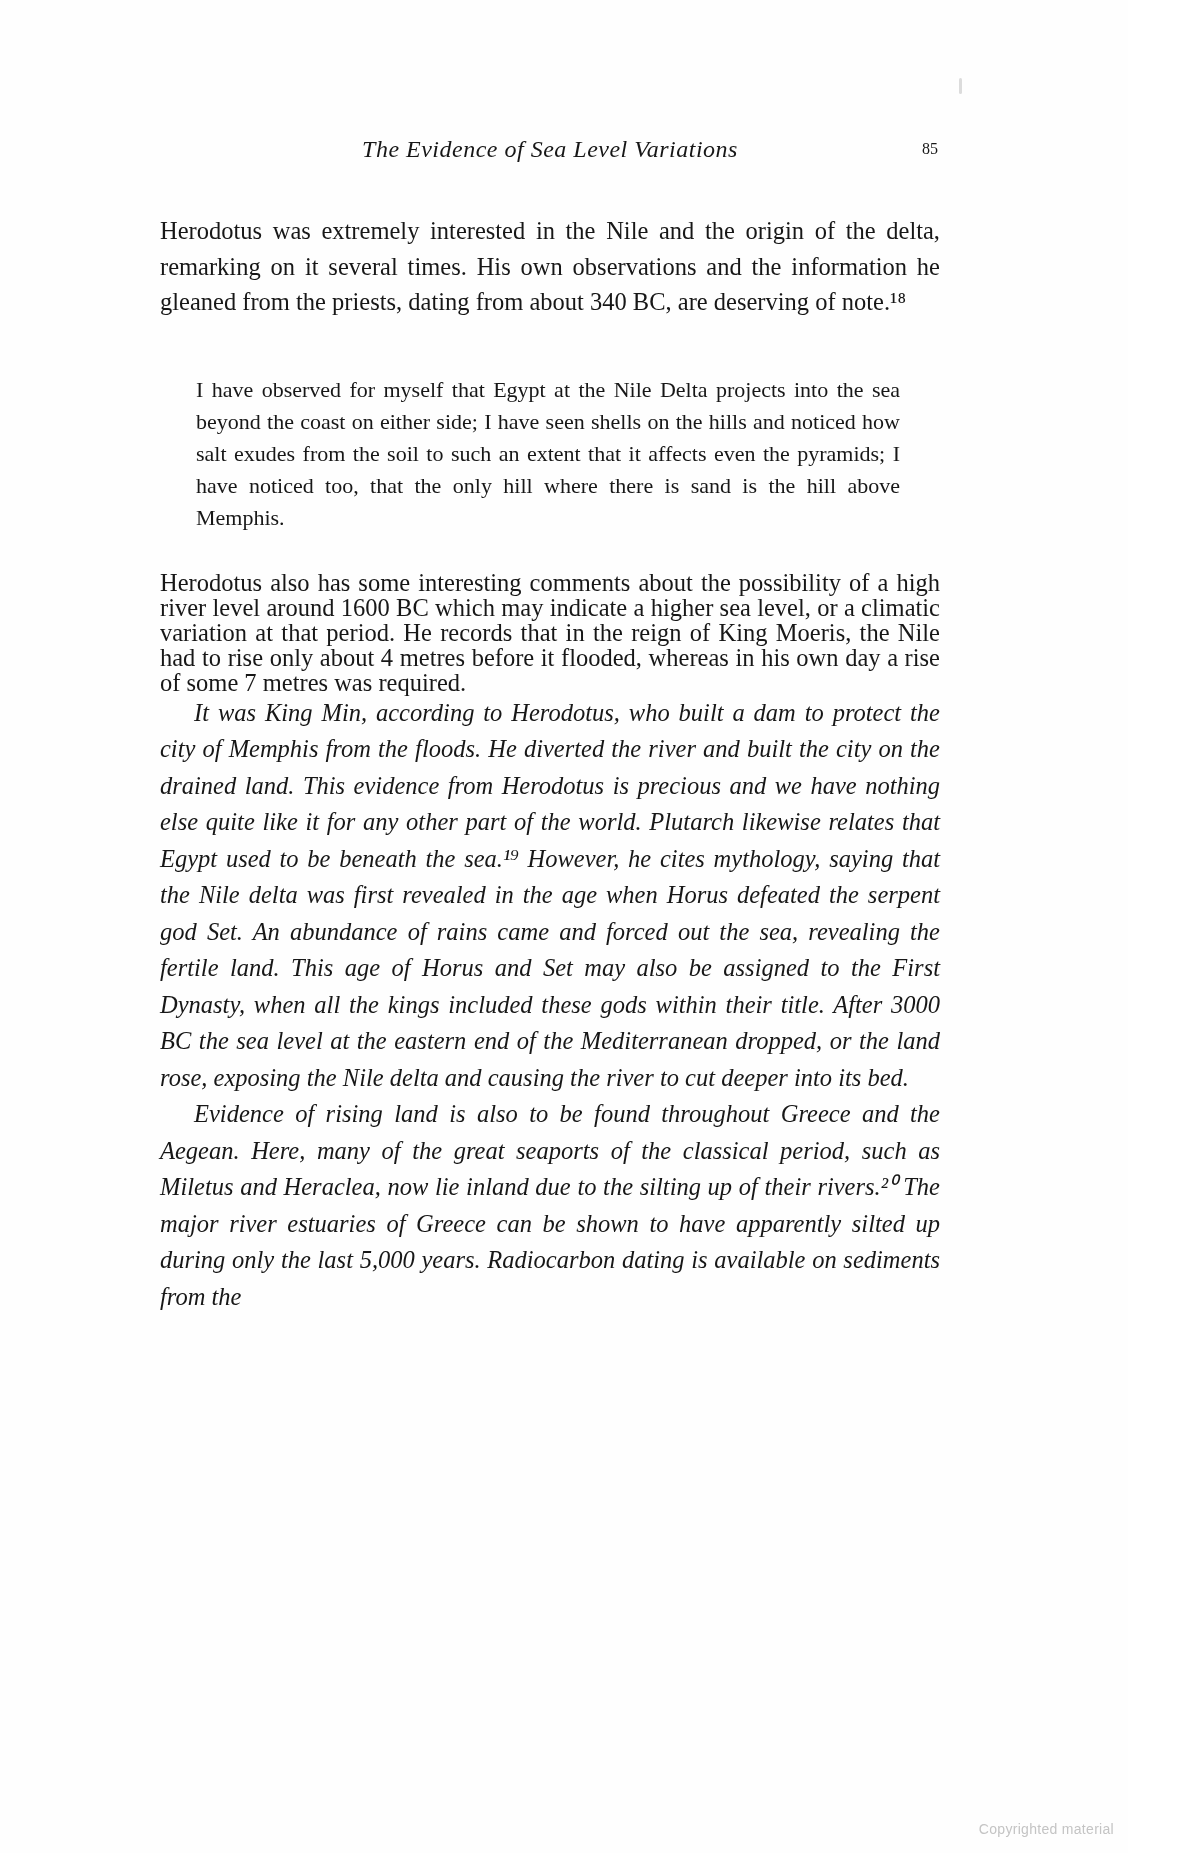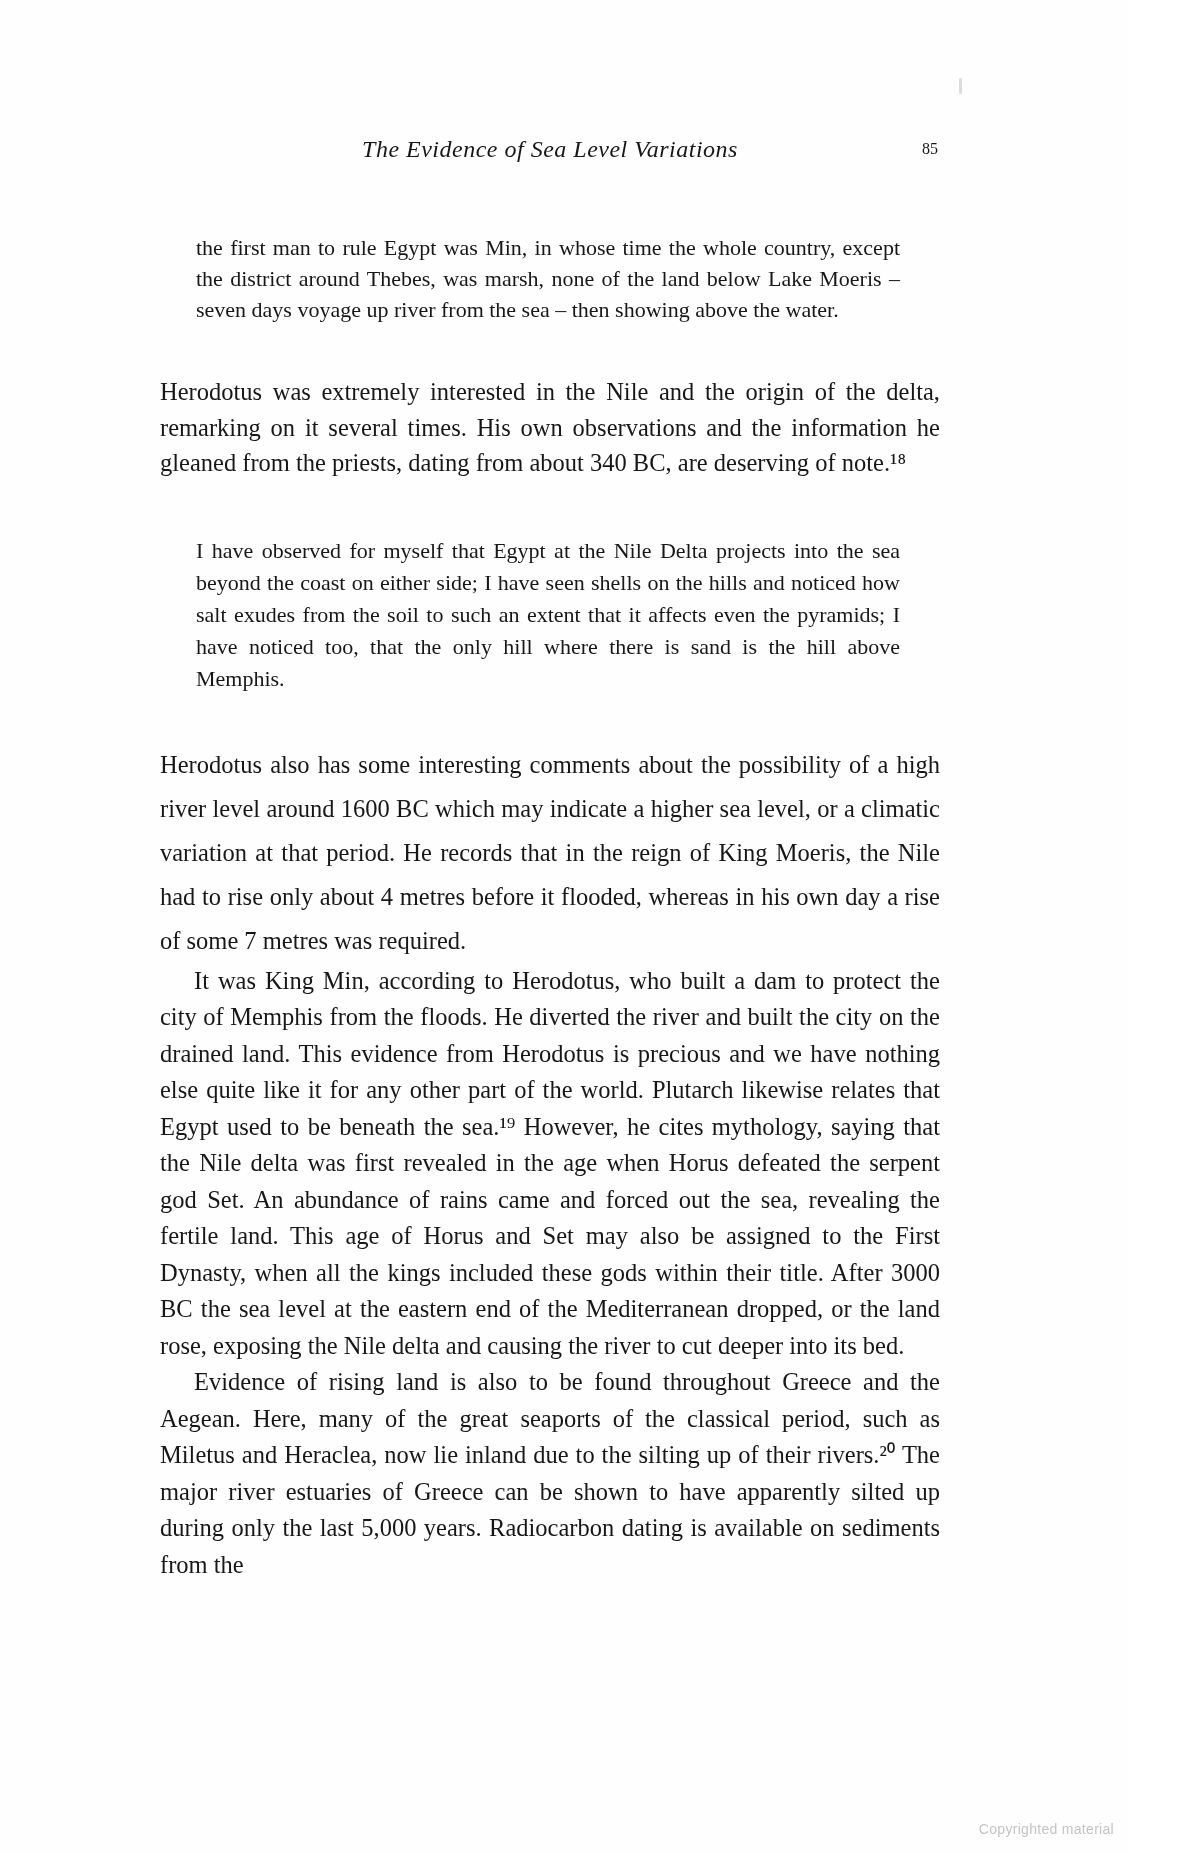--- a/index.html
+++ b/index.html
@@ -56,22 +56,22 @@
     margin: 54px 40px 0 36px;
     line-height: 32px;
   }
   p.body-para {
     text-align: justify;
     font-size: 24.5px;
     line-height: 35.5px;
     margin: 0;
   }
   p.p1 { margin-top: 49px; }
-  p.p2 { margin-top: 48px; line-height: 44px; }
-  p.p3, p.p4 { line-height: 36.5px; text-indent: 34px; }
+  p.p2 { margin-top: 36px; line-height: 25px; }
+  p.p3, p.p4 { line-height: 36.5px; text-indent: 34px; font-style: italic; }
   .watermark {
     position: absolute;
     right: 14px;
     bottom: 16px;
     font-family: "Liberation Sans", sans-serif;
     font-size: 14px;
     color: #c4c4c4;
     letter-spacing: 0.3px;
   }
   .scan-artifact {
@@ -91,21 +91,20 @@
 
   <div class="scan-artifact"></div>
 
   <div class="text-block">
 
     <div class="page-header">
       <span class="running-title">The Evidence of Sea Level Variations</span>
       <span class="page-number">85</span>
     </div>
 
-    <blockquote class="q1">the first man to rule Egypt was Min, in whose time the whole country, except the district around Thebes, was marsh, none of the land below Lake Moeris – seven days voyage up river from the sea – then showing above the water.</blockquote>
 
     <p class="body-para p1">Herodotus was extremely interested in the Nile and the origin of the delta, remarking on it several times. His own observations and the information he gleaned from the priests, dating from about 340 BC, are deserving of note.¹⁸</p>
 
     <blockquote class="q2">I have observed for myself that Egypt at the Nile Delta projects into the sea beyond the coast on either side; I have seen shells on the hills and noticed how salt exudes from the soil to such an extent that it affects even the pyramids; I have noticed too, that the only hill where there is sand is the hill above Memphis.</blockquote>
 
     <p class="body-para p2">Herodotus also has some interesting comments about the possibility of a high river level around 1600 BC which may indicate a higher sea level, or a climatic variation at that period. He records that in the reign of King Moeris, the Nile had to rise only about 4 metres before it flooded, whereas in his own day a rise of some 7 metres was required.</p>
 
     <p class="body-para p3">It was King Min, according to Herodotus, who built a dam to protect the city of Memphis from the floods. He diverted the river and built the city on the drained land. This evidence from Herodotus is precious and we have nothing else quite like it for any other part of the world. Plutarch likewise relates that Egypt used to be beneath the sea.¹⁹ However, he cites mythology, saying that the Nile delta was first revealed in the age when Horus defeated the serpent god Set. An abundance of rains came and forced out the sea, revealing the fertile land. This age of Horus and Set may also be assigned to the First Dynasty, when all the kings included these gods within their title. After 3000 BC the sea level at the eastern end of the Mediterranean dropped, or the land rose, exposing the Nile delta and causing the river to cut deeper into its bed.</p>
 
     <p class="body-para p4">Evidence of rising land is also to be found throughout Greece and the Aegean. Here, many of the great seaports of the classical period, such as Miletus and Heraclea, now lie inland due to the silting up of their rivers.²⁰ The major river estuaries of Greece can be shown to have apparently silted up during only the last 5,000 years. Radiocarbon dating is available on sediments from the</p>

